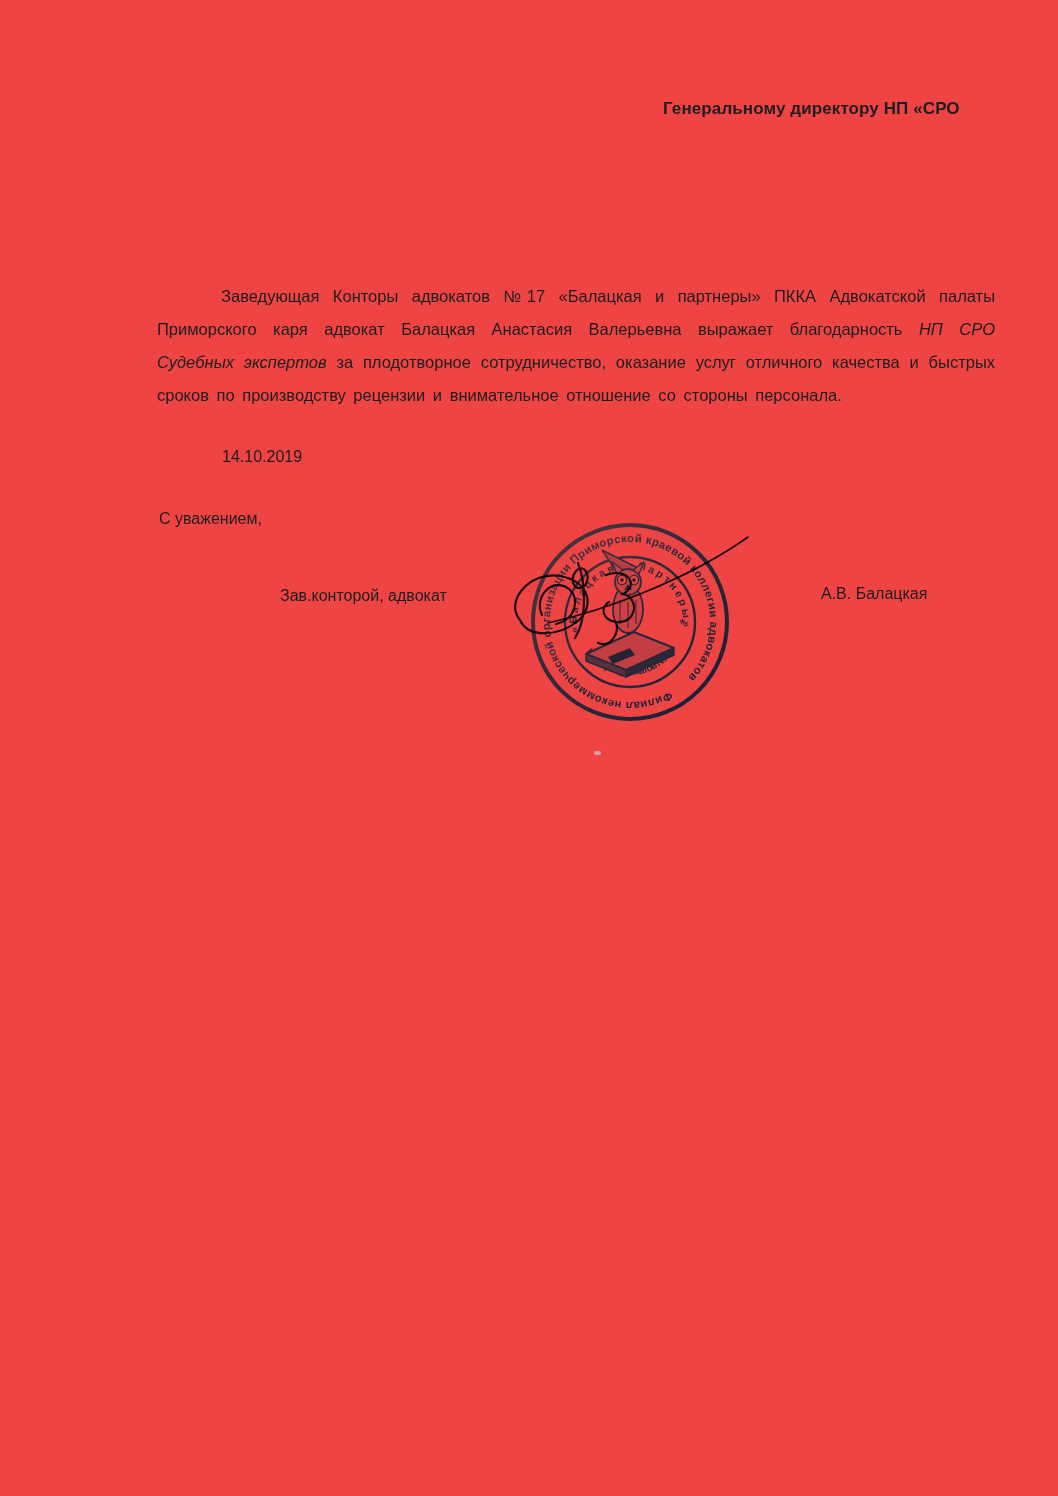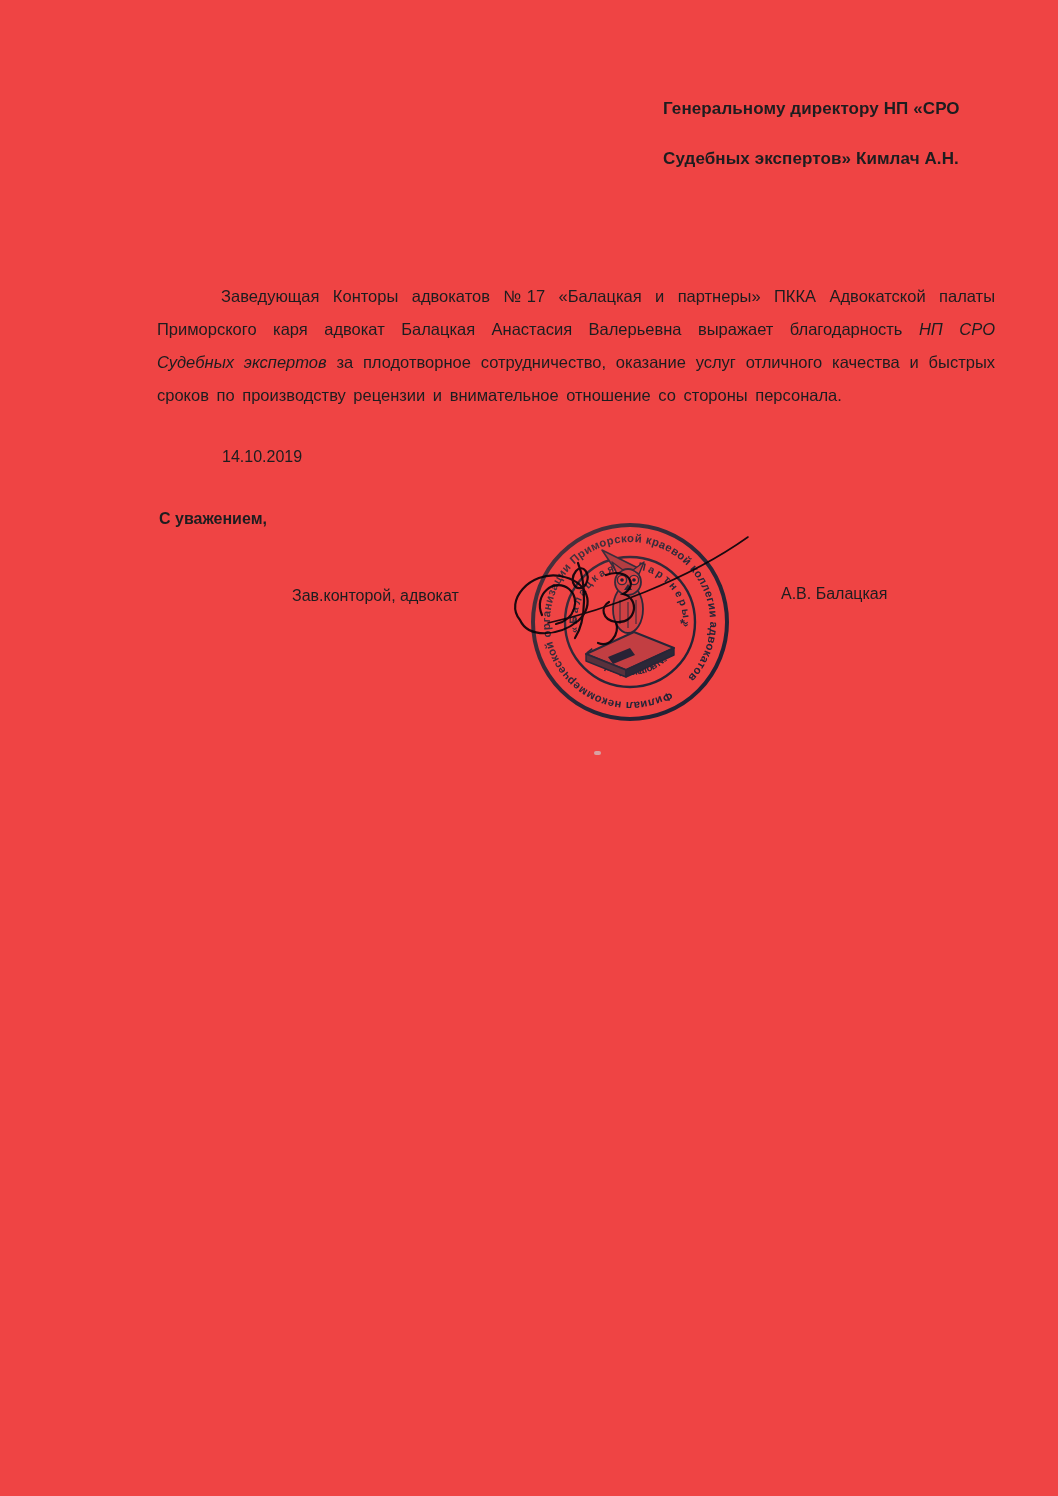--- a/index.html
+++ b/index.html
@@ -19,36 +19,35 @@
   }
   .recipient .line{display:block;height:50px;line-height:26px;}
   .body-par{
     left:157px;top:280px;width:838px;
     font-size:16.5px;line-height:33px;
     text-align:justify;text-indent:64px;
     font-weight:500;word-spacing:3px;
   }
   .body-par .it{font-style:italic;}
   .date{left:222px;top:448px;font-size:16px;font-weight:500;}
-  .closing{left:159px;top:510px;font-size:16px;font-weight:700;}
-  .sig-role{left:292px;top:587px;font-size:16px;font-weight:500;}
-  .sig-name{left:781px;top:585px;font-size:16px;font-weight:500;}
+  .closing{left:159px;top:510px;font-size:16px;font-weight:400;}
+  .sig-role{left:280px;top:587px;font-size:16px;font-weight:500;}
+  .sig-name{left:821px;top:585px;font-size:16px;font-weight:500;}
   .stamp-svg{left:520px;top:512px;width:220px;height:220px;mix-blend-mode:multiply;}
   .sign-svg{left:490px;top:525px;width:270px;height:135px;mix-blend-mode:multiply;}
   .speck{left:594px;top:751px;width:7px;height:4px;background:#cdd2d6;opacity:.65;border-radius:2px;}
   .stamp-text{font-family:"Liberation Sans", sans-serif;font-weight:bold;}
 </style>
 </head>
 <body>
 
 <div class="page">
 
   <div class="abs recipient">
     <span class="line">Генеральному директору НП «СРО</span>
-    <span class="line">Судебных экспертов» Кимлач А.Н.</span>
   </div>
 
   <div class="abs body-par"><span>Заведующая  Конторы адвокатов №17 «Балацкая и партнеры» ПККА  Адвокатской палаты Приморского каря адвокат Балацкая Анастасия Валерьевна выражает благодарность </span><span class="it">НП СРО Судебных экспертов</span><span> за плодотворное сотрудничество, оказание услуг отличного качества и быстрых сроков по производству рецензии и внимательное отношение со стороны персонала.</span></div>
 
   <div class="abs date">14.10.2019</div>
 
   <div class="abs closing">С уважением,</div>
 
   <div class="abs sig-role">Зав.конторой, адвокат</div>
   <div class="abs sig-name">А.В. Балацкая</div>

